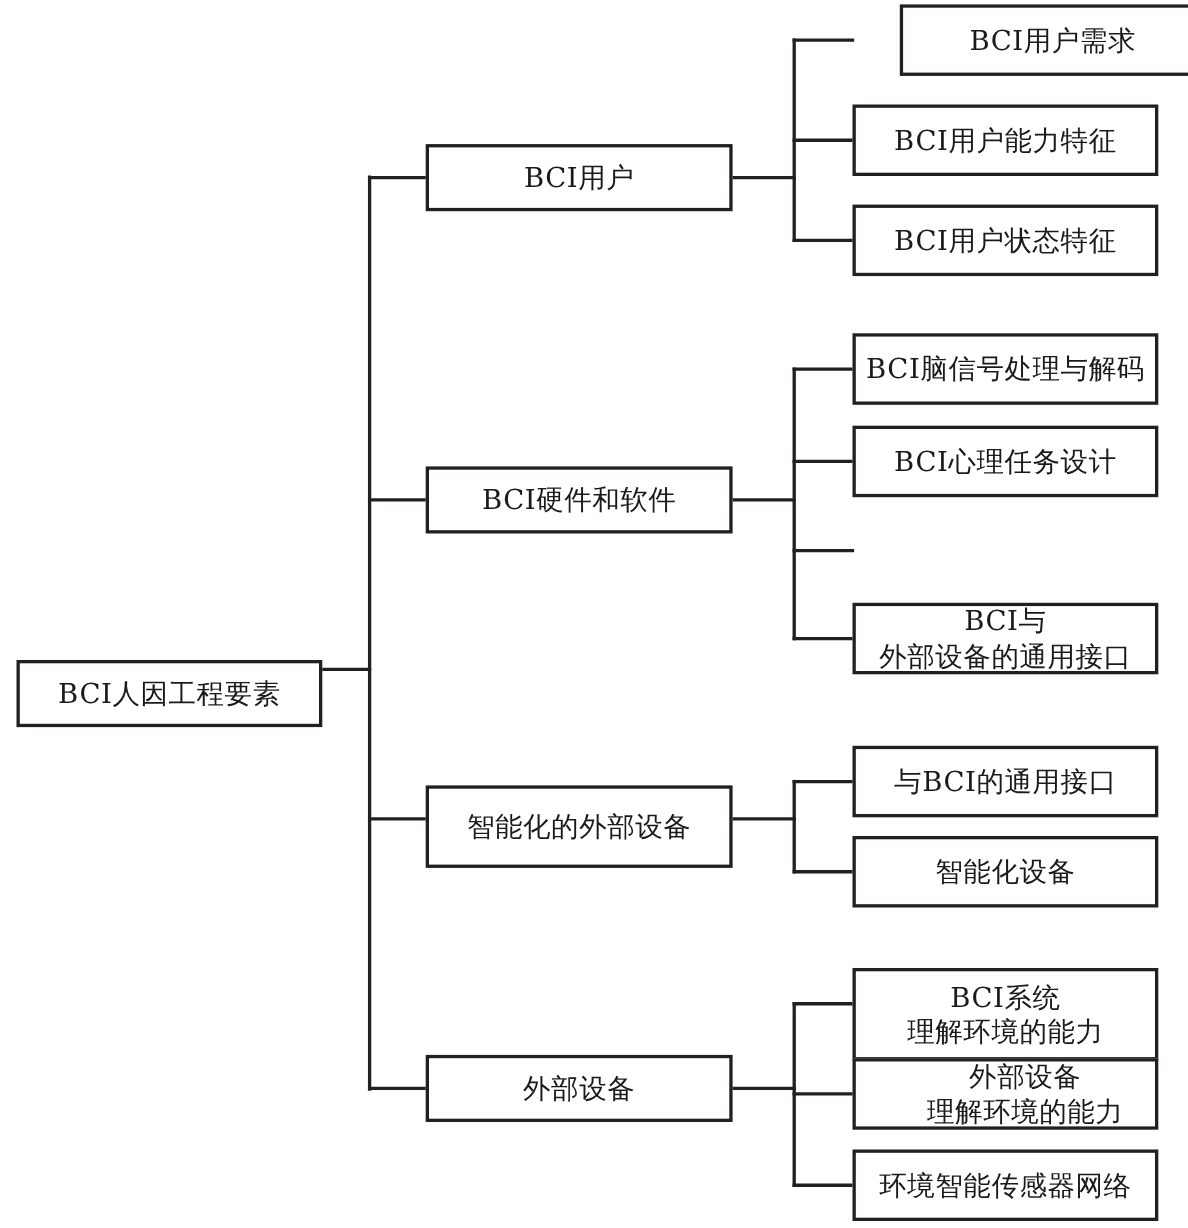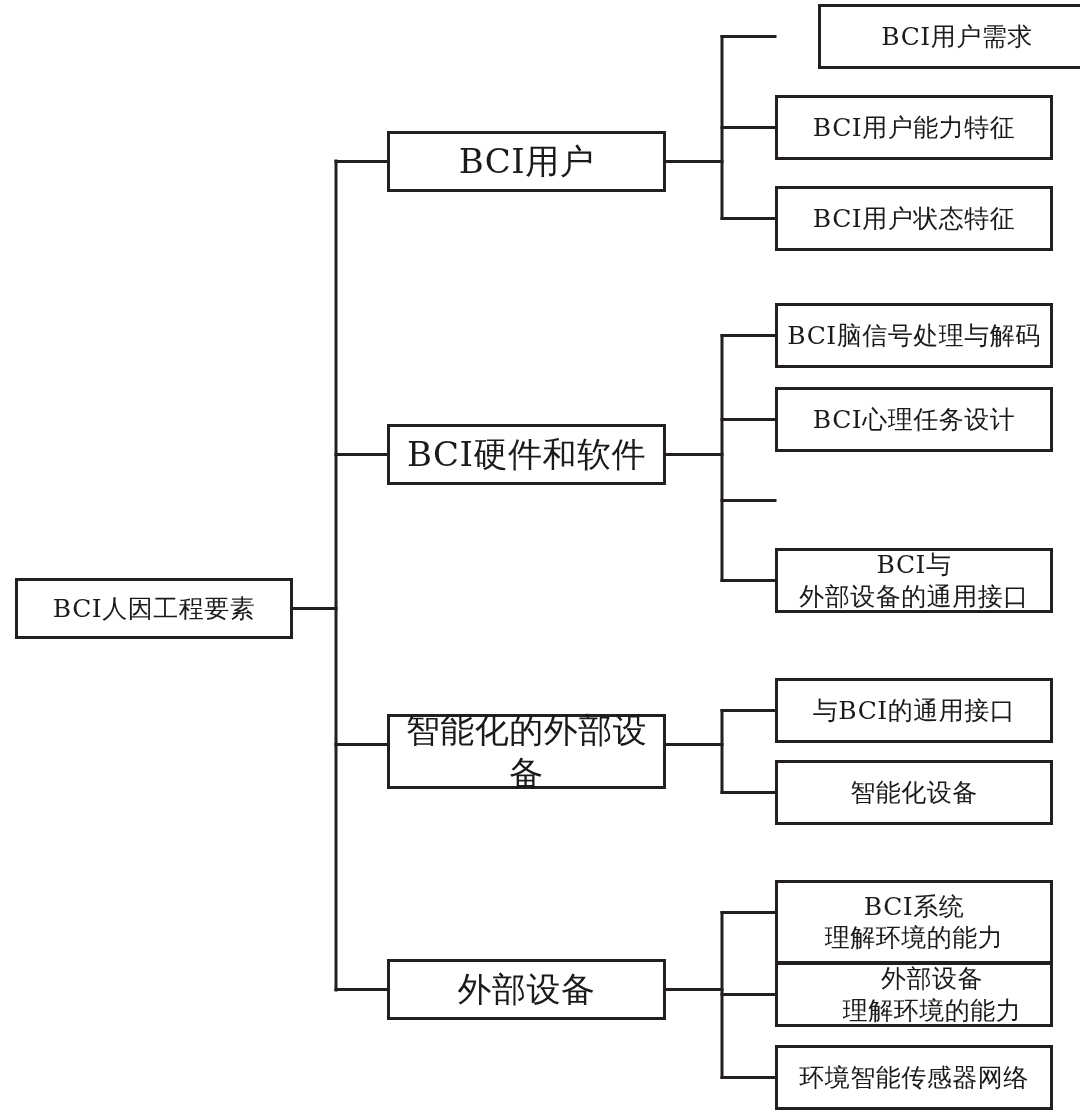--- a/index.html
+++ b/index.html
@@ -31,21 +31,21 @@
     display: flex;
     align-items: center;
     justify-content: center;
     text-align: center;
     color: #1a1a1a;
     line-height: 1.25;
     white-space: pre-line;
     letter-spacing: 0.5px;
   }
   .node.root      { font-size: 25px; }
-  .node.level2    { font-size: 34px; }
+  .node.level2    { font-size: 25px; }
   .node.level3    { font-size: 25px; }
   .node .label    { display: block; padding: 0 6px; }
 </style>
 </head>
 <body>
 
 <div id="canvas">
   <svg id="wires" viewBox="0 0 1080 1116" width="1080" height="1116">
       <line x1="293" y1="608.5" x2="336" y2="608.5" stroke="#231f20" stroke-width="3" stroke-linecap="square"></line>
       <line x1="336" y1="161" x2="336" y2="990" stroke="#231f20" stroke-width="3" stroke-linecap="square"></line>
@@ -67,21 +67,21 @@
       <line x1="722" y1="710.5" x2="722" y2="792.5" stroke="#231f20" stroke-width="3" stroke-linecap="square"></line>
       <line x1="722" y1="710.5" x2="775" y2="710.5" stroke="#231f20" stroke-width="3" stroke-linecap="square"></line>
       <line x1="722" y1="792.5" x2="775" y2="792.5" stroke="#231f20" stroke-width="3" stroke-linecap="square"></line>
       <line x1="336" y1="989.5" x2="387" y2="989.5" stroke="#231f20" stroke-width="3" stroke-linecap="square"></line>
       <line x1="666" y1="989.5" x2="722" y2="989.5" stroke="#231f20" stroke-width="3" stroke-linecap="square"></line>
       <line x1="722" y1="912.5" x2="722" y2="1077.5" stroke="#231f20" stroke-width="3" stroke-linecap="square"></line>
       <line x1="722" y1="912.5" x2="775" y2="912.5" stroke="#231f20" stroke-width="3" stroke-linecap="square"></line>
       <line x1="722" y1="994.5" x2="775" y2="994.5" stroke="#231f20" stroke-width="3" stroke-linecap="square"></line>
       <line x1="722" y1="1077.5" x2="775" y2="1077.5" stroke="#231f20" stroke-width="3" stroke-linecap="square"></line>
     </svg>
-<div class="node root" style="left: 15px; top: 578px; width: 278px; height: 61px; align-items: center;"><span class="label">BCI人因工程要素</span></div>
+<div class="node root" style="left: 15px; top: 600px; width: 278px; height: 61px; align-items: center;"><span class="label">BCI人因工程要素</span></div>
     <div class="node level2" style="left: 387px; top: 131px; width: 279px; height: 61px;"><span class="label">BCI用户</span></div>
     <div class="node level3" style="left: 775px; top: 4px; width: 278px; height: 65px; margin-left: 43px;"><span class="label">BCI用户需求</span></div>
     <div class="node level3" style="left: 775px; top: 95px; width: 278px; height: 65px;"><span class="label">BCI用户能力特征</span></div>
     <div class="node level3" style="left: 775px; top: 186px; width: 278px; height: 65px;"><span class="label">BCI用户状态特征</span></div>
     <div class="node level2" style="left: 387px; top: 424px; width: 279px; height: 61px;"><span class="label">BCI硬件和软件</span></div>
     <div class="node level3" style="left: 775px; top: 303px; width: 278px; height: 65px;"><span class="label">BCI脑信号处理与解码</span></div>
     <div class="node level3" style="left: 775px; top: 387px; width: 278px; height: 65px;"><span class="label">BCI心理任务设计</span></div>
     <div class="node level3" style="left: 775px; top: 548px; width: 278px; height: 65px;"><span class="label">BCI与
 外部设备的通用接口</span></div>
     <div class="node level2" style="left: 387px; top: 714px; width: 279px; height: 75px; align-items: center;"><span class="label">智能化的外部设备</span></div>

